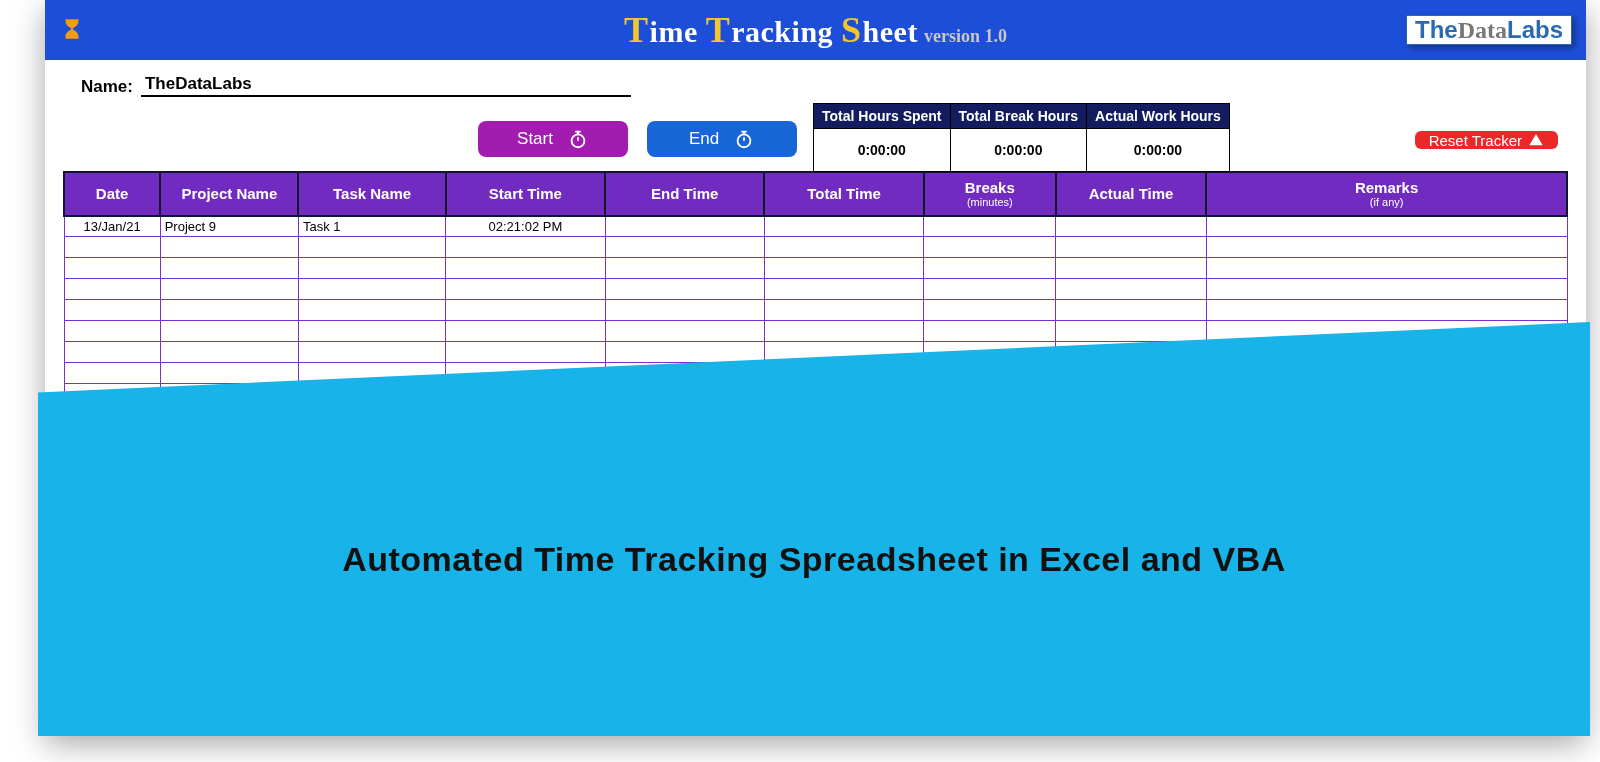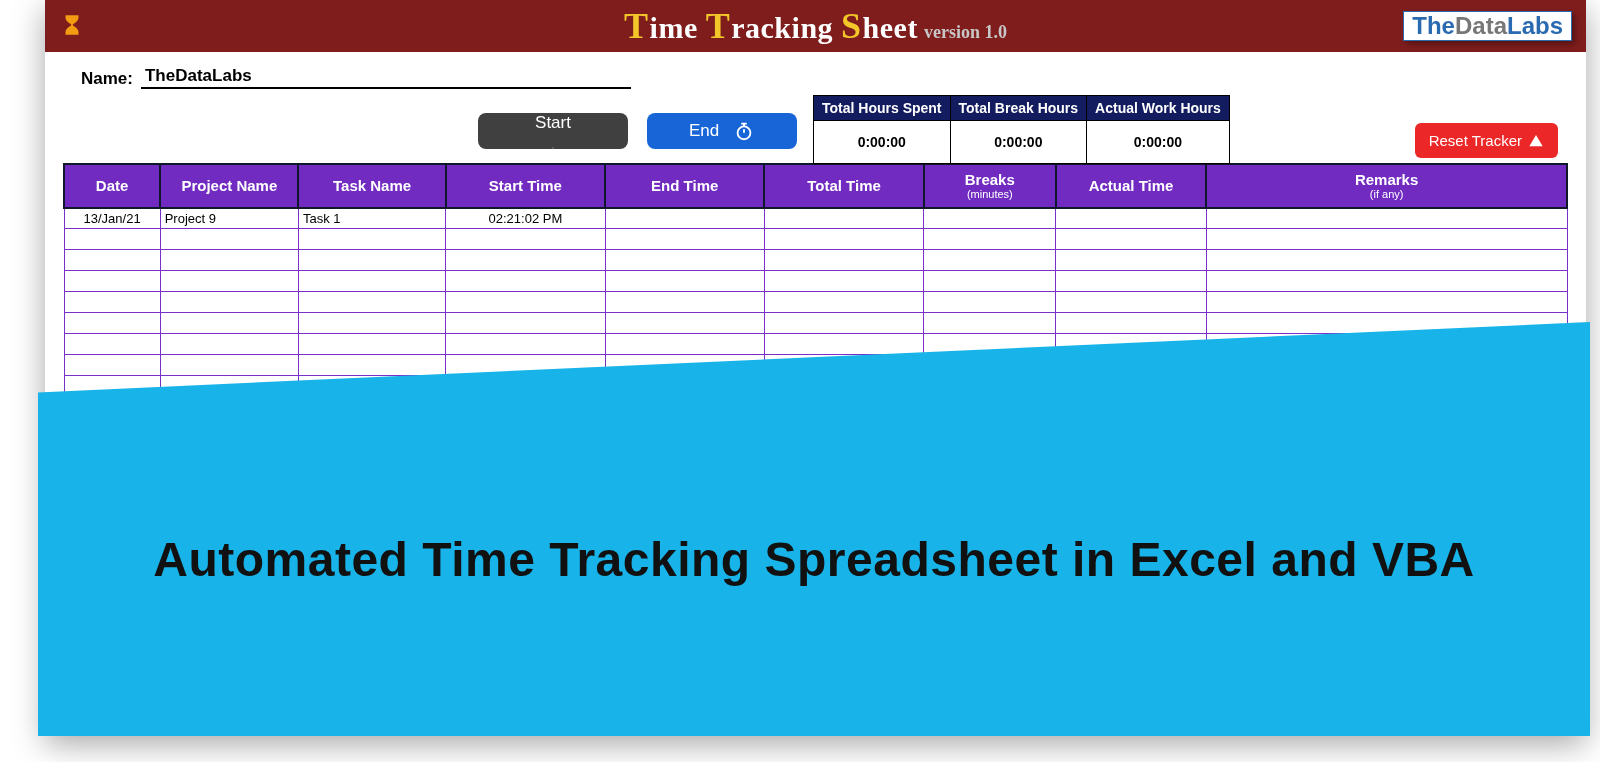--- a/index.html
+++ b/index.html
@@ -16,22 +16,22 @@
       left: 45px;
       top: 0;
       right: 14px;
       height: 734px;
       background: #fff;
       box-shadow: 0 10px 30px rgba(0,0,0,0.35);
     }
 
     
     .header {
-      height: 52px;
-      background: #7f1d1d;
+      height: 60px;
+      background: #1d4ed8;
       display: flex;
       align-items: center;
       padding: 0 14px;
       position: relative;
     }
     .hourglass {
       width: 26px; height: 34px; position: relative;
       display: flex; align-items: center; justify-content: center;
     }
     .hourglass svg { fill: #f39c12; }
@@ -53,21 +53,21 @@
       margin-left: auto;
       background: #fff;
       border: 1px solid #2a6ab0;
       padding: 2px 8px;
       font-weight: 700;
       font-size: 24px;
       line-height: 1;
       color: #2a6ab0;
       box-shadow: 3px 3px 6px rgba(0,0,0,0.35);
     }
-    .logo-box .grey { color: #777; }
+    .logo-box .grey { color: #777; font-family: Liberation Serif, serif; }
 
     
     .name-row {
       display: flex; align-items: flex-end;
       padding: 14px 36px 6px 36px;
       font-weight: 700;
     }
     .name-label { font-size: 17px; margin-right: 8px; }
     .name-value {
       font-size: 17px;
@@ -87,21 +87,21 @@
       height: 36px;
       border-radius: 8px;
       display: flex; align-items: center; justify-content: center;
       gap: 14px;
       color: #fff;
       font-size: 17px;
       cursor: pointer;
       border: none;
       padding: 0 20px;
     }
-    .btn-start { left: 415px; top: 18px; width: 150px; background: #404040; flex-direction: column; }
+    .btn-start { left: 415px; top: 18px; width: 150px; background: #a21caf; }
     .btn-end   { left: 584px; top: 18px; width: 150px; background: #1765d6; text-align: right; }
     .btn svg { width: 22px; height: 22px; stroke: #fff; fill: none; stroke-width: 2; }
 
     
     .summary {
       position: absolute; left: 750px; top: 0;
       border-collapse: collapse;
       font-size: 14px;
     }
     .summary th {
@@ -119,21 +119,21 @@
       font-weight: 700;
       padding: 13px 8px;
       background: #fff;
     }
 
     
     .btn-reset {
       position: absolute;
       right: 10px;
       top: 28px;
-      height: 35px;
+      height: 18px;
       padding: 0 14px;
       background: #ec2727;
       color: #fff;
       border: none;
       border-radius: 6px;
       font-size: 15px;
       display: flex; align-items: center; gap: 6px;
       cursor: pointer;
     }
     .btn-reset svg { width: 16px; height: 16px; fill: #fff; }
@@ -181,21 +181,21 @@
       background: #18b4e9;
       clip-path: polygon(0 17%, 100% 0, 100% 100%, 0 100%);
       display: flex;
       align-items: center;
       justify-content: center;
       box-shadow: 0 10px 24px rgba(0,0,0,0.35);
     }
     .banner-text {
       font-family: "Arial Black","Segoe UI Black",Arial,sans-serif;
       font-weight: 900;
-      font-size: 48px;
+      font-size: 34px;
       color: #111;
       letter-spacing: .5px;
       margin-top: 60px;
       text-align: left;
     }
   </style>
 </head>
 <body>
 
 <div class="card">

